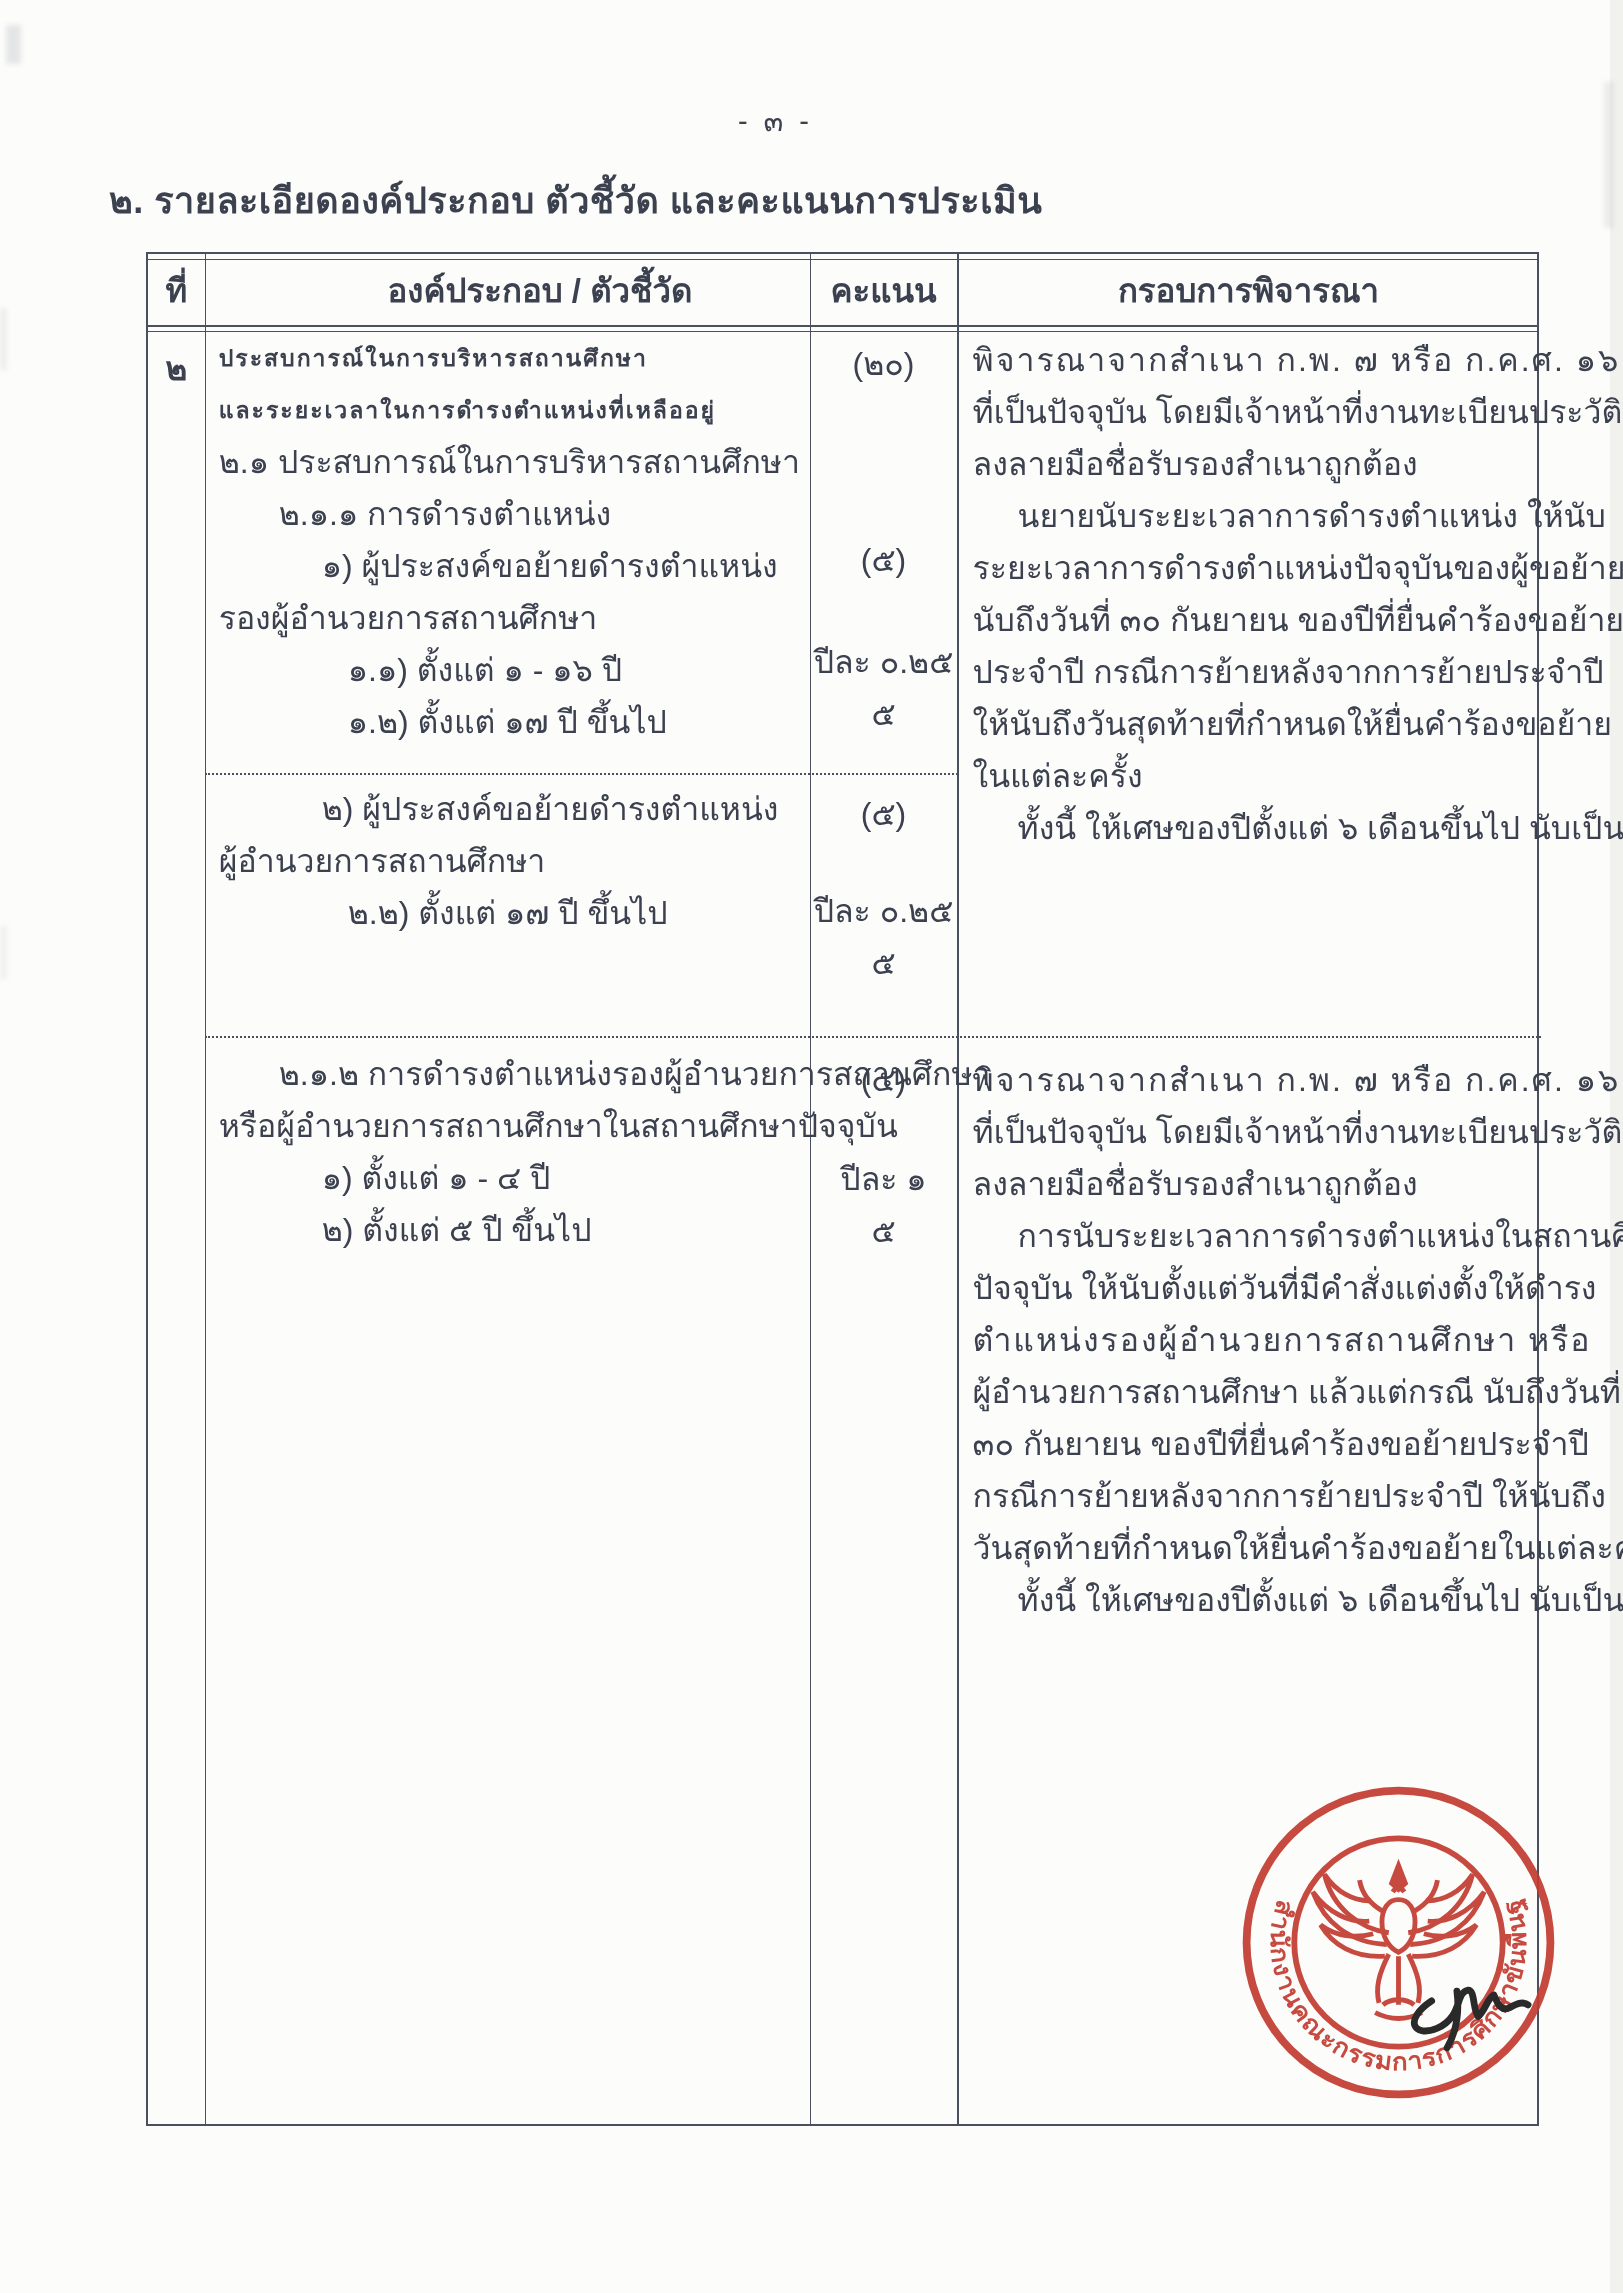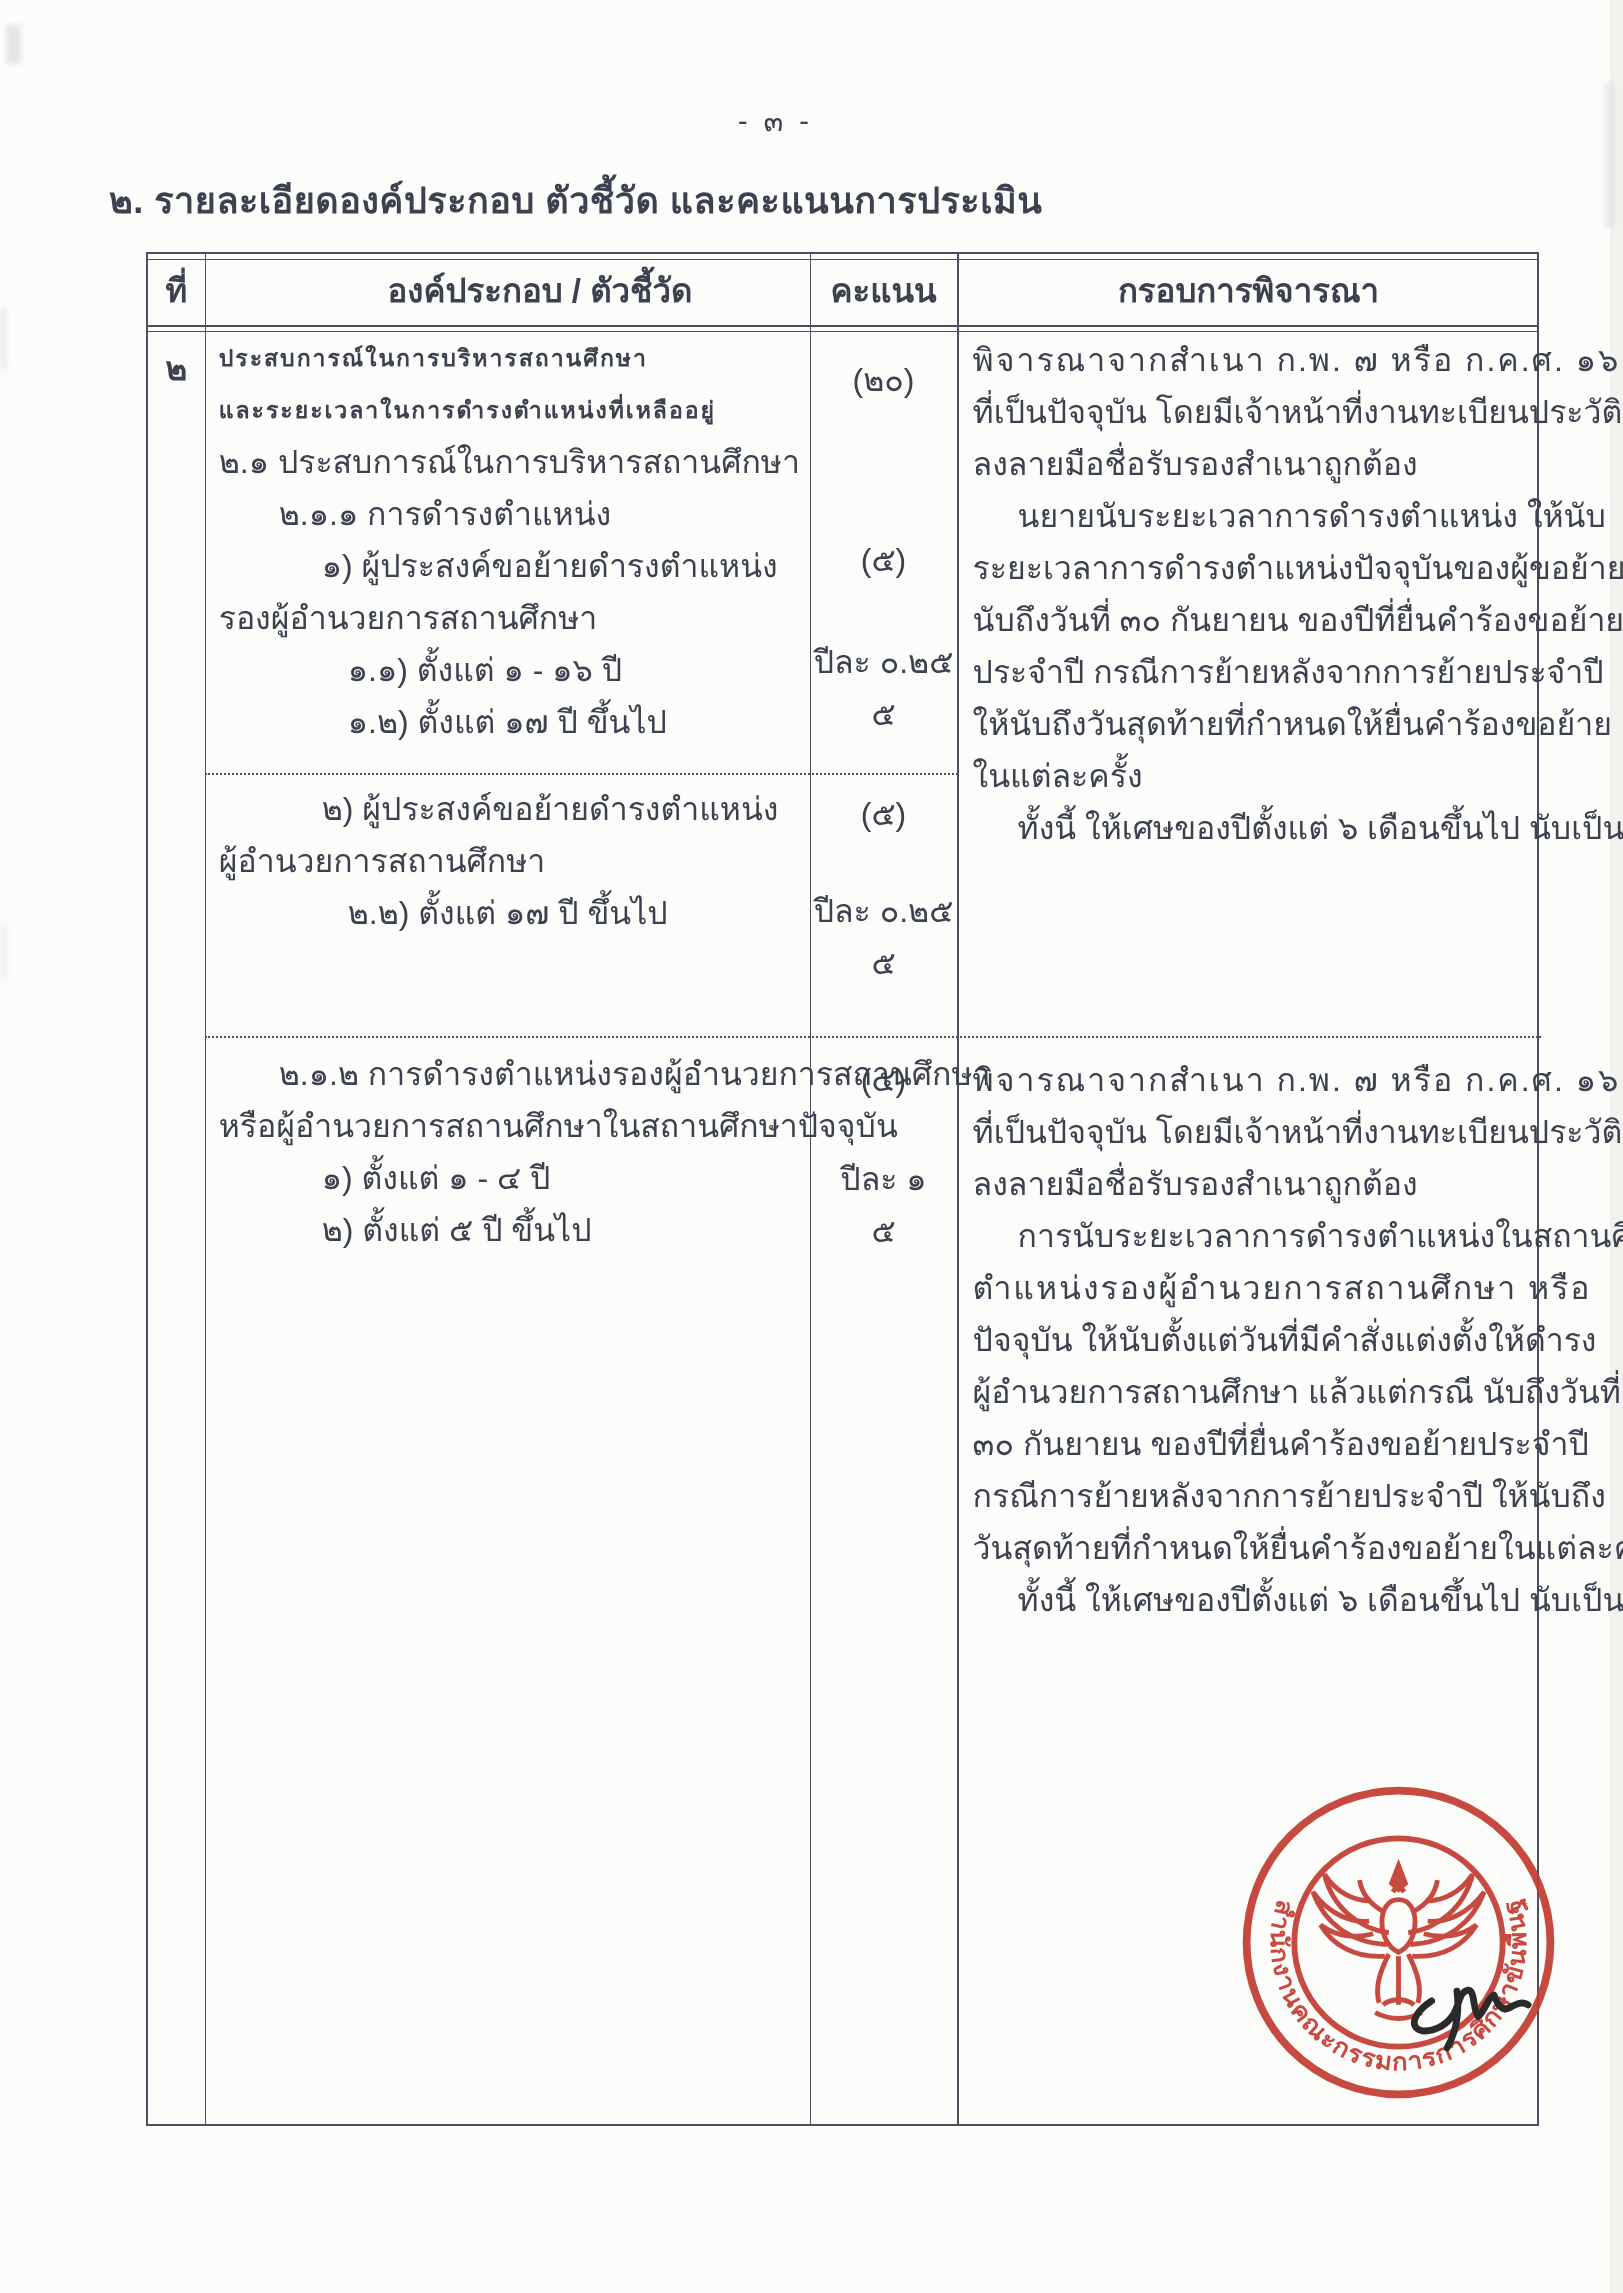--- a/index.html
+++ b/index.html
@@ -138,21 +138,21 @@
     </div>
 
     <div class="cell c2 c2s3">
       <div class="line i1">๒.๑.๒ การดำรงตำแหน่งรองผู้อำนวยการสถานศึกษา</div>
       <div class="line">หรือผู้อำนวยการสถานศึกษาในสถานศึกษาปัจจุบัน</div>
       <div class="line i2">๑) ตั้งแต่ ๑ - ๔ ปี</div>
       <div class="line i2">๒) ตั้งแต่ ๕ ปี ขึ้นไป</div>
     </div>
 
     <div class="cell score-cell sc1">
-      <div class="si" style="top:27px">(๒๐)</div>
+      <div class="si" style="top:11px">(๒๐)</div>
       <div class="si" style="top:207px">(๕)</div>
       <div class="si" style="top:309px">ปีละ ๐.๒๕</div>
       <div class="si" style="top:361px">๕</div>
     </div>
     <div class="cell score-cell sc2">
       <div class="si" style="top:14.6px">(๕)</div>
       <div class="si" style="top:112px">ปีละ ๐.๒๕</div>
       <div class="si" style="top:164px">๕</div>
     </div>
     <div class="cell score-cell sc3">
@@ -172,22 +172,22 @@
       <div class="line">ให้นับถึงวันสุดท้ายที่กำหนดให้ยื่นคำร้องขอย้าย</div>
       <div class="line">ในแต่ละครั้ง</div>
       <div class="line pind">ทั้งนี้ ให้เศษของปีตั้งแต่ ๖ เดือนขึ้นไป นับเป็น ๑ ปี</div>
     </div>
 
     <div class="cell c4 c4b">
       <div class="line sp">พิจารณาจากสำเนา ก.พ. ๗ หรือ ก.ค.ศ. ๑๖</div>
       <div class="line">ที่เป็นปัจจุบัน โดยมีเจ้าหน้าที่งานทะเบียนประวัติ</div>
       <div class="line">ลงลายมือชื่อรับรองสำเนาถูกต้อง</div>
       <div class="line pind">การนับระยะเวลาการดำรงตำแหน่งในสถานศึกษา</div>
+      <div class="line">ปัจจุบัน ให้นับตั้งแต่วันที่มีคำสั่งแต่งตั้งให้ดำรง</div>
       <div class="line sp">ตำแหน่งรองผู้อำนวยการสถานศึกษา หรือ</div>
-      <div class="line">ปัจจุบัน ให้นับตั้งแต่วันที่มีคำสั่งแต่งตั้งให้ดำรง</div>
       <div class="line">ผู้อำนวยการสถานศึกษา แล้วแต่กรณี นับถึงวันที่</div>
       <div class="line">๓๐ กันยายน ของปีที่ยื่นคำร้องขอย้ายประจำปี</div>
       <div class="line">กรณีการย้ายหลังจากการย้ายประจำปี ให้นับถึง</div>
       <div class="line">วันสุดท้ายที่กำหนดให้ยื่นคำร้องขอย้ายในแต่ละครั้ง</div>
       <div class="line pind">ทั้งนี้ ให้เศษของปีตั้งแต่ ๖ เดือนขึ้นไป นับเป็น ๑ ปี</div>
     </div>
   </div>
 
   <svg class="stamp" viewBox="0 0 344 344" xmlns="http://www.w3.org/2000/svg">
     <circle class="ring" cx="172" cy="172" r="156" stroke-width="8"></circle>

